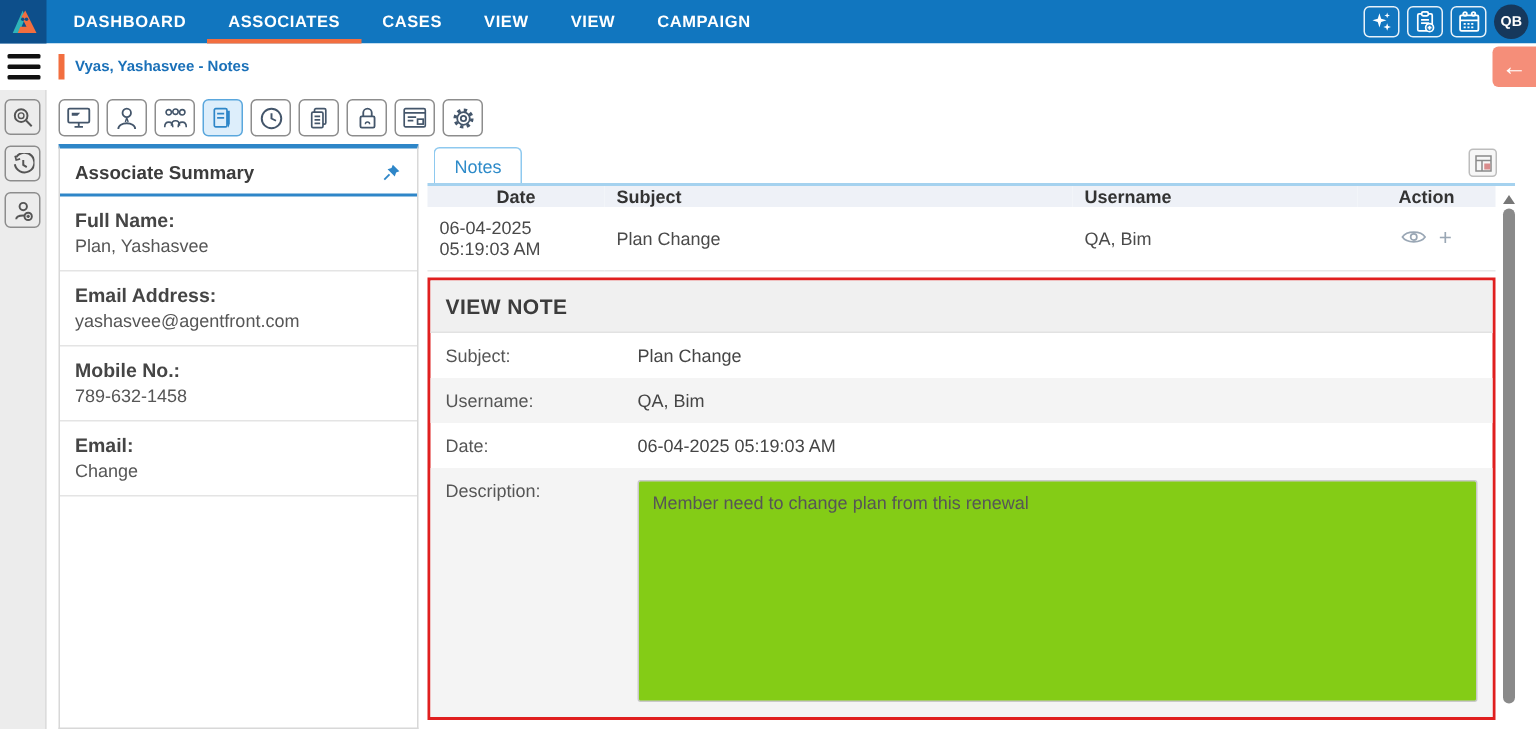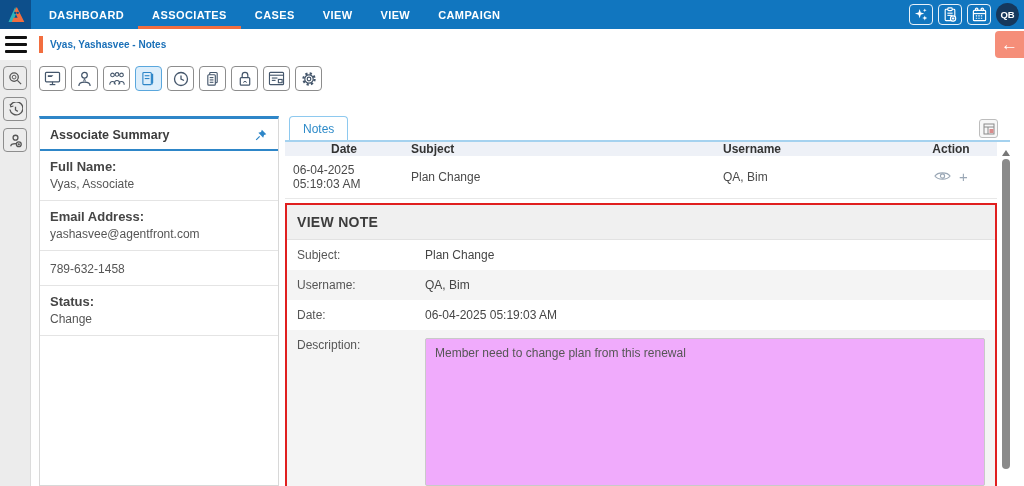--- a/index.html
+++ b/index.html
@@ -34,21 +34,21 @@
     flex-direction: column; align-items: center; padding-top: 6px; gap: 7px; }
   .rail-btn { width: 24px; height: 24px; border: 1px solid #8d8d8d; border-radius: 4px; background: transparent;
     display: flex; align-items: center; justify-content: center; color: #555; cursor: pointer; }
 
   .main { flex: 1; display: flex; flex-direction: column; min-width: 0; }
   .toolbar { display: flex; gap: 5px; padding: 6px 0 5px 8px; }
   .tool-btn { width: 27px; height: 25px; border: 1px solid #8d8d8d; border-radius: 4px; background: #fff;
     display: flex; align-items: center; justify-content: center; color: #44566b; cursor: pointer; }
   .tool-btn.active { border-color: #5aa7dd; background: #ddeefb; }
 
-  .panels { flex: 1; display: flex; padding-left: 8px; min-height: 0; margin-top: 20px; }
+  .panels { flex: 1; display: flex; padding-left: 8px; min-height: 0; }
 
   
   .summary-panel { width: 240px; background: #fff; border: 1px solid #d8d8d8; border-top: 3px solid #2e86c8; }
   .summary-header { display: flex; align-items: center; justify-content: space-between;
     padding: 9px 10px 7px 10px; border-bottom: 2px solid #2e86c8; }
   .summary-title { font-size: 12.5px; font-weight: bold; color: #3c3c3c; }
   .pin-btn { background: none; border: none; cursor: pointer; color: #2e86c8; display: flex; }
   .summary-field { padding: 8px 10px 9px 10px; border-bottom: 1px solid #e4e4e4; }
   .field-label { font-size: 13px; font-weight: bold; color: #454545; }
   .field-value { font-size: 12px; color: #565656; margin-top: 3px; word-break: break-all; }
@@ -76,21 +76,21 @@
 
   
   .view-note { border: 2px solid #e01f1f; margin: 4px 13px 2px 0; background: #fff; display: flex; flex-direction: column; }
   .vn-header { background: #f0f0f0; border-bottom: 1px solid #e2e2e2; padding: 9px 10px;
     font-size: 14px; font-weight: bold; color: #3c3c3c; letter-spacing: .3px; }
   .vn-row { display: flex; padding: 8px 10px; font-size: 12px; align-items: center; }
   .vn-row.alt { background: #f4f4f4; }
   .vn-label { width: 128px; color: #565656; flex-shrink: 0; }
   .vn-value { color: #454545; }
   .vn-row.desc { align-items: flex-start; padding-bottom: 10px; }
-  .vn-textarea { flex: 1; height: 148px; border: 1px solid #c9c9c9; border-radius: 2px; background: #f0abfc;
+  .vn-textarea { flex: 1; height: 148px; border: 1px solid #c9c9c9; border-radius: 2px; background: #84cc16;
     font-family: "Liberation Sans", sans-serif; font-size: 12px; color: #565656; padding: 7px 9px; resize: none; outline: none; }
 
   
   .vscrollbar { position: absolute; right: 0; top: 32px; bottom: 0; width: 9px; }
   .sb-up { width: 0; height: 0; border-left: 4px solid transparent; border-right: 4px solid transparent;
     border-bottom: 6px solid #777; margin: 2px auto 3px auto; }
   .sb-thumb { width: 8px; margin: 0 auto; background: #8a8a8a; border-radius: 4px; height: calc(100% - 28px); }
 
   svg { display: block; }
 </style>
@@ -269,31 +269,32 @@
           <span class="summary-title">Associate Summary</span>
           <button class="pin-btn">
             <svg width="14" height="14" viewBox="0 0 16 16" fill="none" stroke="#2e86c8" stroke-width="1.4">
               <path d="M9 2 L14 7 L11.5 8 L10.5 11 L5 5.5 L8 4.5 Z" fill="#2e86c8" stroke="none"></path>
               <line x1="6.5" y1="9.5" x2="2.5" y2="13.5"></line>
             </svg>
           </button>
         </div>
         <div class="summary-field">
           <div class="field-label">Full Name:</div>
-          <div class="field-value">Vyas, Associate</div>
+          <div class="field-value">Plan, Yashasvee</div>
         </div>
         <div class="summary-field">
           <div class="field-label">Email Address:</div>
           <div class="field-value">yashasvee@agentfront.com</div>
         </div>
         <div class="summary-field">
+          <div class="field-label">Mobile No.:</div>
           <div class="field-value">789-632-1458</div>
         </div>
         <div class="summary-field">
-          <div class="field-label">Status:</div>
+          <div class="field-label">Email:</div>
           <div class="field-value">Change</div>
         </div>
       </div>
 
       <div class="notes-panel">
         <div class="tab-row">
           <div class="tab">Notes</div>
           <div class="grid-btn">
             <svg width="12" height="12" viewBox="0 0 12 12" fill="none" stroke="#8a8a8a" stroke-width="1">
               <rect x="1" y="1" width="10" height="10"></rect>

